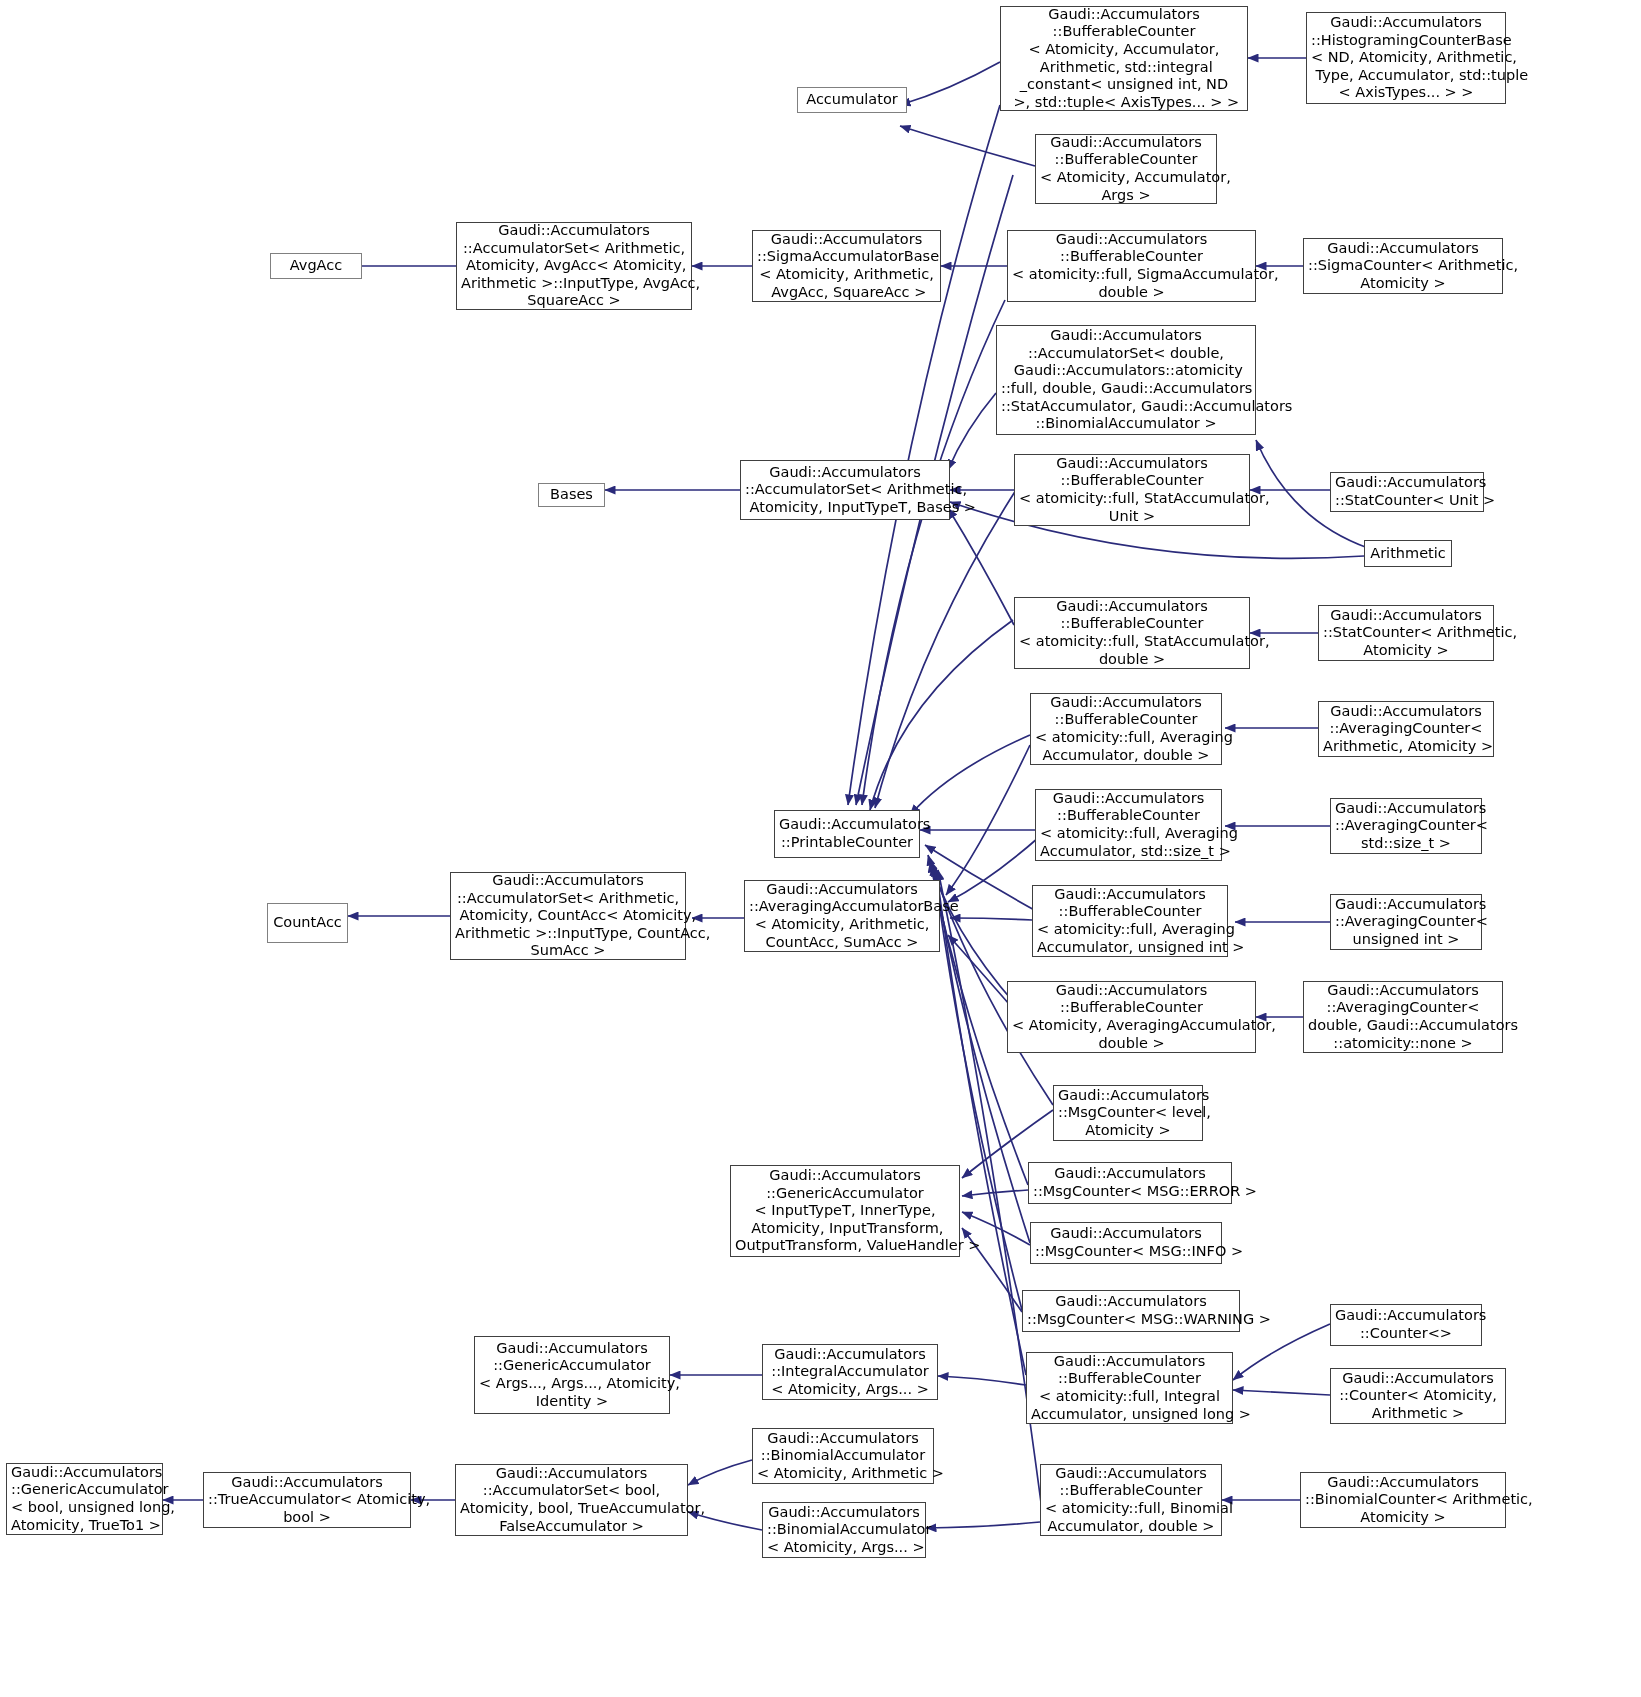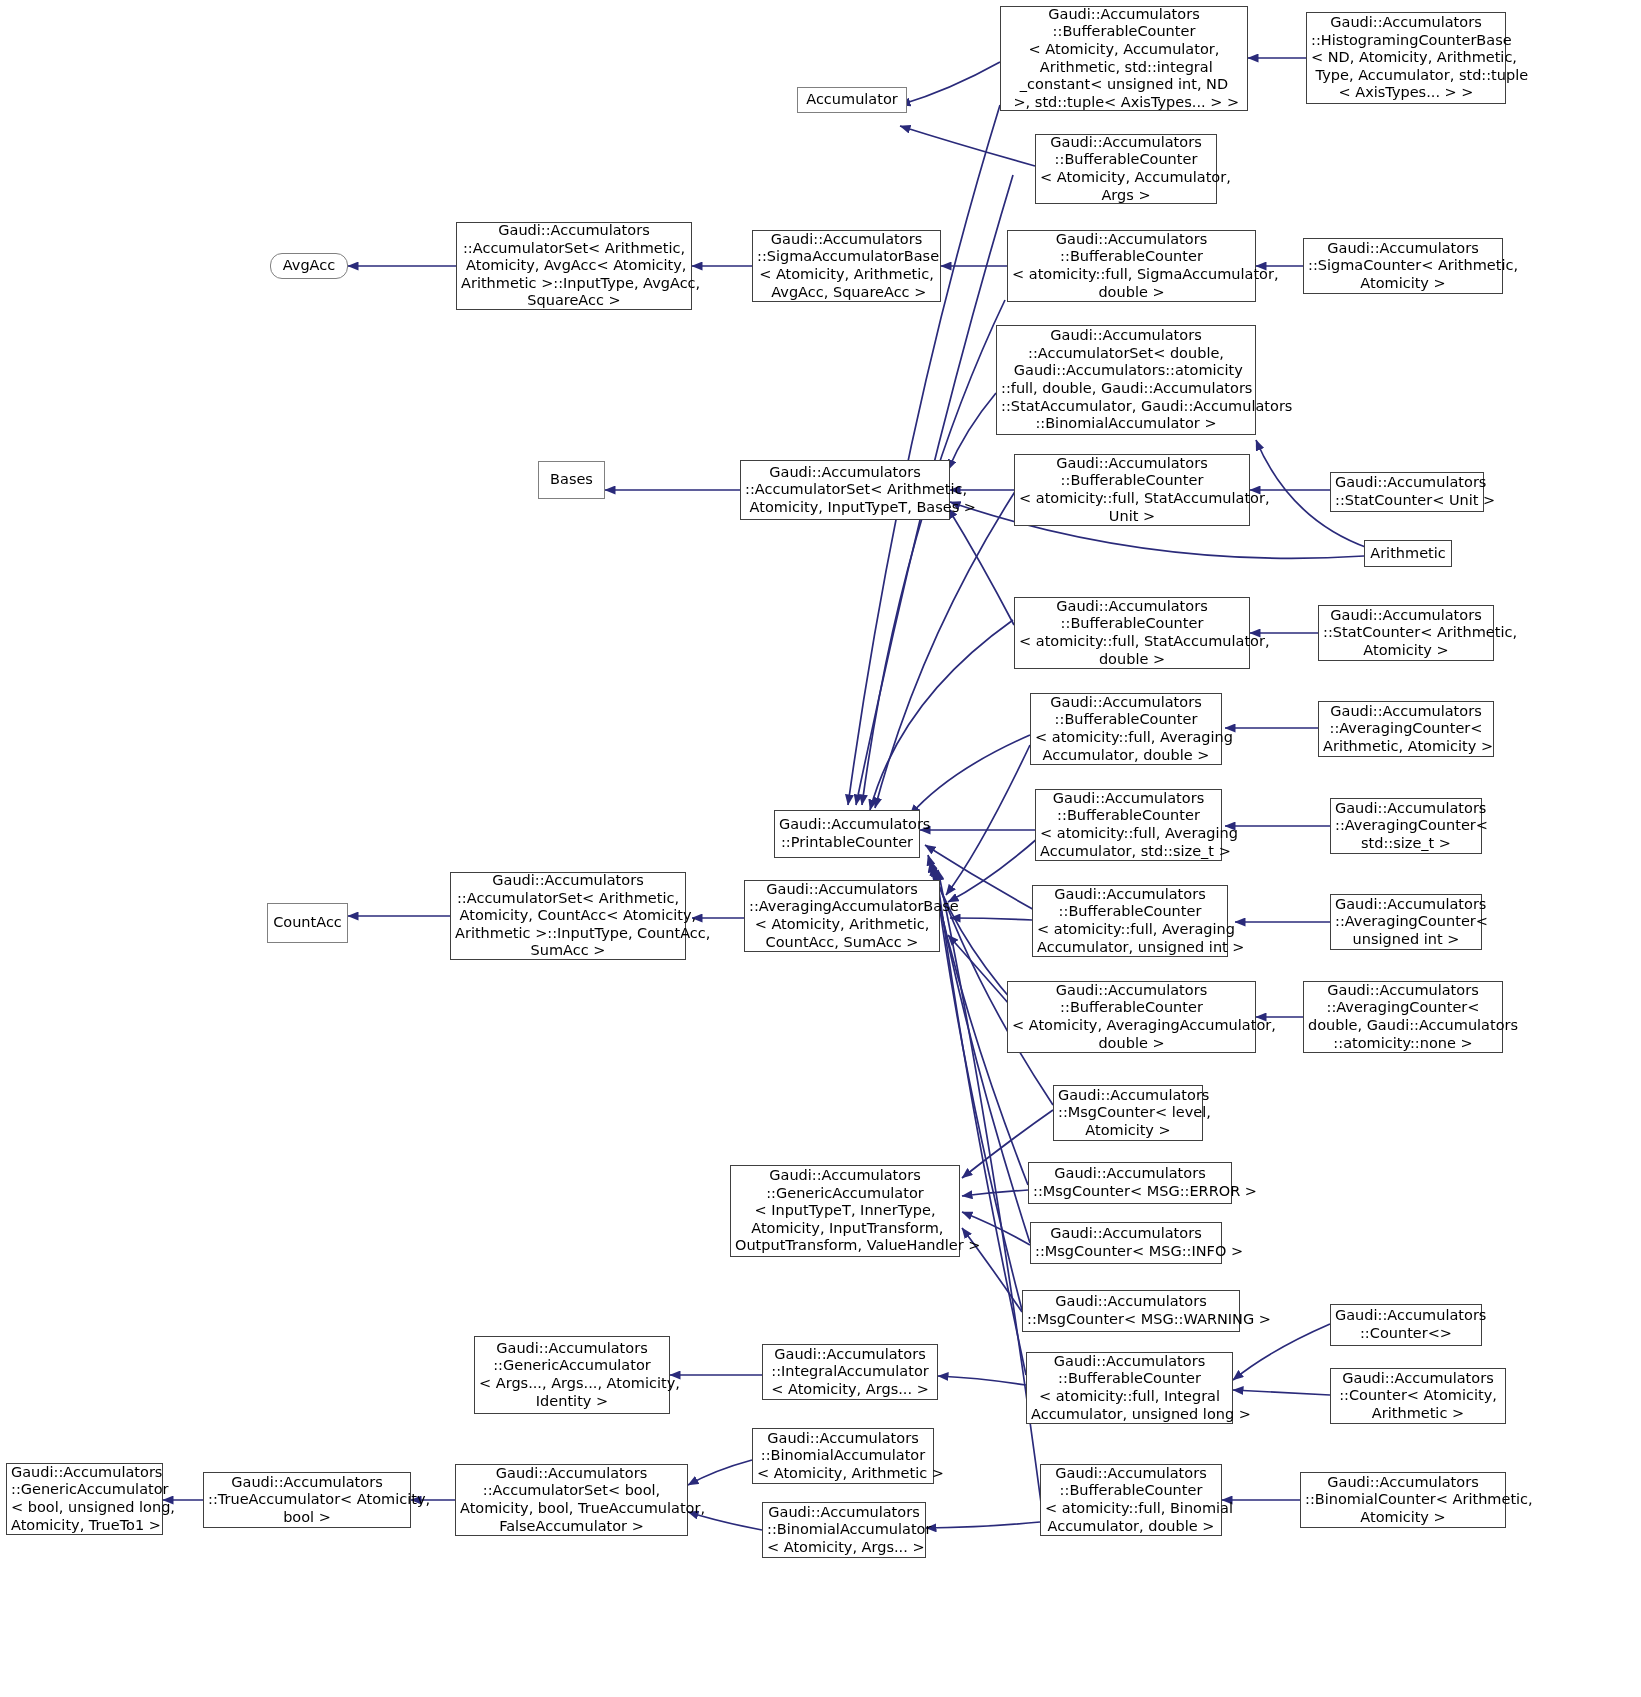--- a/index.html
+++ b/index.html
@@ -163,21 +163,21 @@
 ::HistogramingCounterBase
 &lt; ND, Atomicity, Arithmetic,
  Type, Accumulator, std::tuple
 &lt; AxisTypes... &gt; &gt;</span></div>
 
   <div class="node" style="left:1035px; top:134px; width:182px; height:70px;"><span>Gaudi::Accumulators
 ::BufferableCounter
 &lt; Atomicity, Accumulator,
 Args &gt;</span></div>
 
-  <div class="node plain" style="left:270px; top:253px; width:78px; height:26px;border-radius:12px;"><span>AvgAcc</span></div>
+  <div class="node plain" style="left:270px; top:253px; width:92px; height:26px;"><span>AvgAcc</span></div>
 
   <div class="node" style="left:456px; top:222px; width:236px; height:88px;"><span>Gaudi::Accumulators
 ::AccumulatorSet&lt; Arithmetic,
  Atomicity, AvgAcc&lt; Atomicity,
 Arithmetic &gt;::InputType, AvgAcc,
 SquareAcc &gt;</span></div>
 
   <div class="node" style="left:752px; top:230px; width:189px; height:72px;"><span>Gaudi::Accumulators
 ::SigmaAccumulatorBase
 &lt; Atomicity, Arithmetic,
@@ -192,21 +192,21 @@
 ::SigmaCounter&lt; Arithmetic,
 Atomicity &gt;</span></div>
 
   <div class="node" style="left:996px; top:325px; width:260px; height:110px;"><span>Gaudi::Accumulators
 ::AccumulatorSet&lt; double,
  Gaudi::Accumulators::atomicity
 ::full, double, Gaudi::Accumulators
 ::StatAccumulator, Gaudi::Accumulators
 ::BinomialAccumulator &gt;</span></div>
 
-  <div class="node plain" style="left:538px; top:461px; width:67px; height:38px;"><span>Bases</span></div>
+  <div class="node plain" style="left:538px; top:483px; width:67px; height:24px;"><span>Bases</span></div>
 
   <div class="node" style="left:740px; top:460px; width:210px; height:60px;"><span>Gaudi::Accumulators
 ::AccumulatorSet&lt; Arithmetic,
  Atomicity, InputTypeT, Bases &gt;</span></div>
 
   <div class="node" style="left:1014px; top:454px; width:236px; height:72px;"><span>Gaudi::Accumulators
 ::BufferableCounter
 &lt; atomicity::full, StatAccumulator,
 Unit &gt;</span></div>
 

